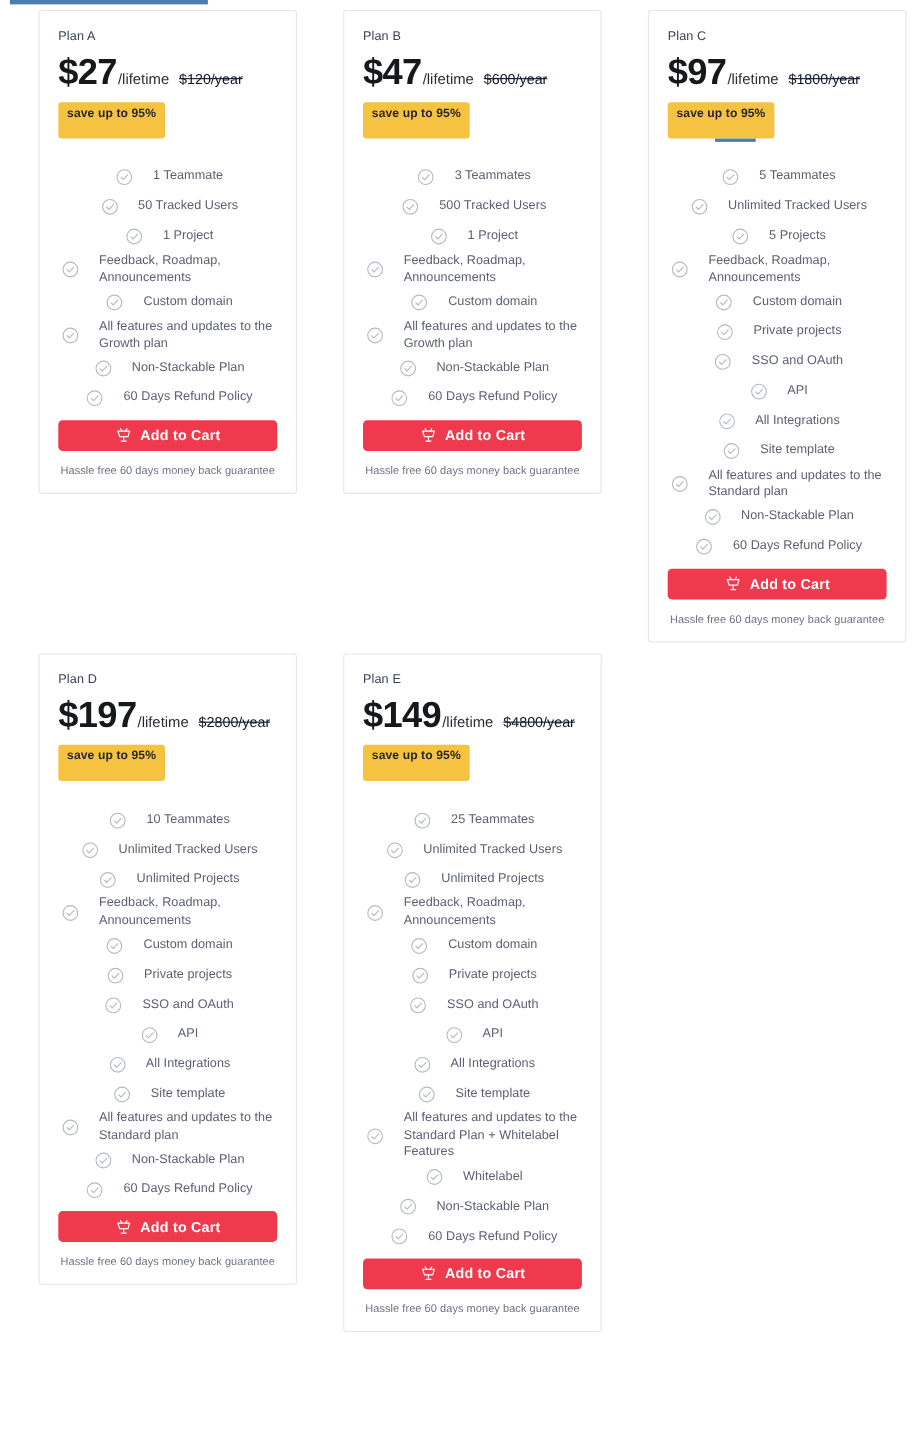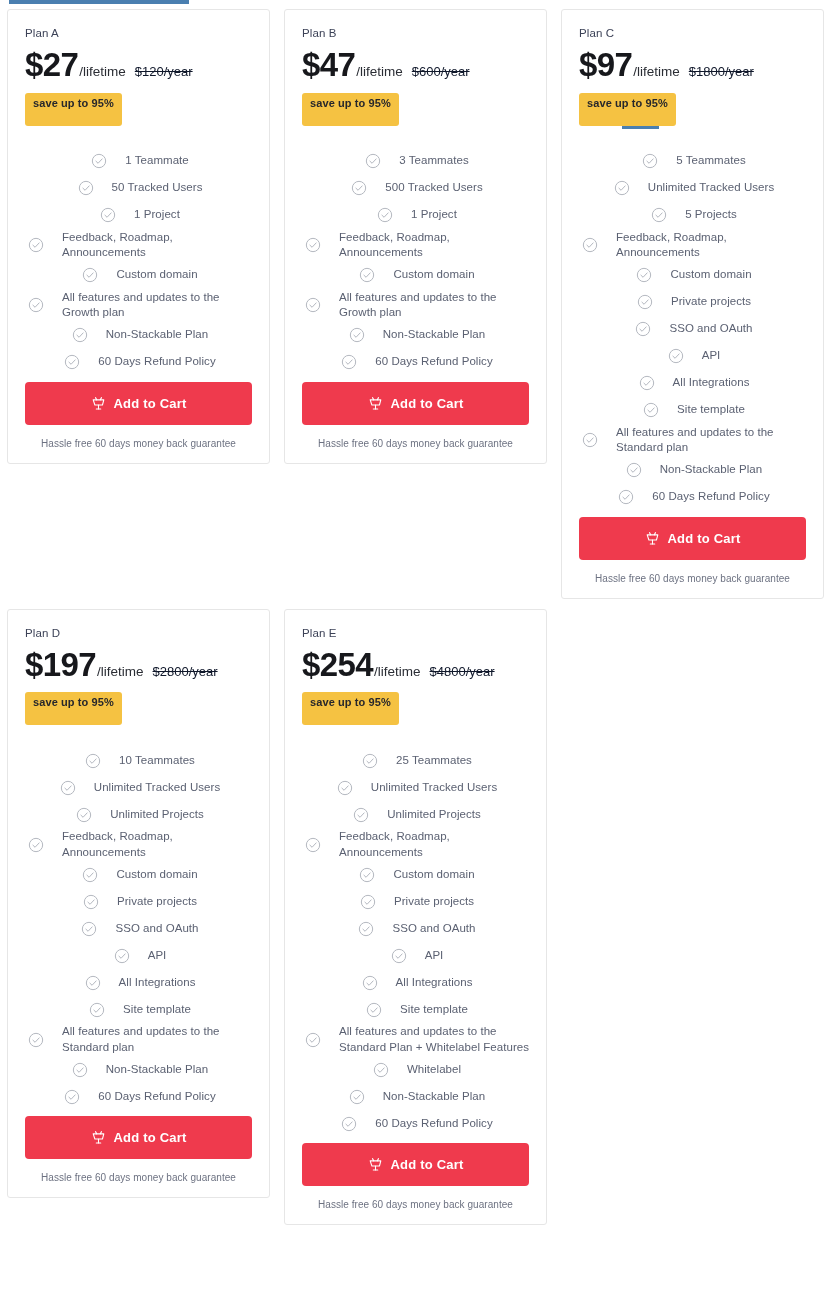--- a/index.html
+++ b/index.html
@@ -39,20 +39,21 @@
   }
 
   .plan-card {
     width: 100%;
     background: #ffffff;
     border: 1px solid #e6e6e6;
     border-radius: 3px;
     padding: 17px 17px 14px 17px;
     display: flex;
     flex-direction: column;
+    margin-left: 28px;
   }
 
   .plan-name {
     font-size: 11.5px;
     color: #3c4257;
     letter-spacing: .1px;
     margin-bottom: 9px;
   }
 
   .price-row {
@@ -129,21 +130,21 @@
 
   .cart-button {
     margin-top: auto;
     display: flex;
     align-items: center;
     justify-content: center;
     gap: 8px;
     background: #ef3a4d;
     border: none;
     border-radius: 4px;
-    height: 43px;
+    height: 28px;
     width: 100%;
     color: #ffffff;
     font-size: 13px;
     font-weight: bold;
     cursor: pointer;
     font-family: "Liberation Sans", sans-serif;
     letter-spacing: .2px;
   }
   .cart-icon { width: 15px; height: 15px; display: block; }
 
@@ -556,21 +557,21 @@
           </svg>
           <span>Add to Cart</span>
         </button>
         <div class="guarantee">Hassle free 60 days money back guarantee</div>
       </div>
     </div>
     <div class="plan-col">
       <div class="plan-card">
         <div class="plan-name">Plan E</div>
         <div class="price-row">
-          <span class="price-amount">$254</span>
+          <span class="price-amount">$149</span>
           <span class="price-period">/lifetime</span>
           <span class="price-old">$4800/year</span>
         </div>
         <div class="save-badge-wrap"><span class="save-badge">save up to 95%</span></div>
         <ul class="feature-list">
           <li class="feature-item">
             <svg viewBox="0 0 24 24" class="check-icon">
               <circle cx="12" cy="12" r="10" fill="none" stroke="#b4b8c0" stroke-width="1.5"></circle>
               <path d="M7.4 12.3 L10.6 15.4 L16.7 8.9" fill="none" stroke="#b4b8c0" stroke-width="1.5" stroke-linecap="round" stroke-linejoin="round"></path>
             </svg>

